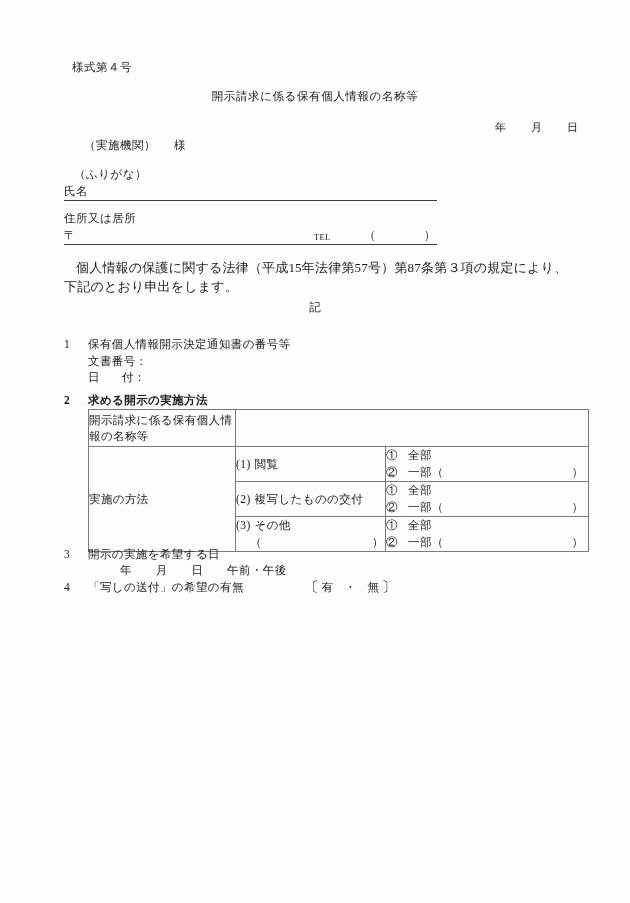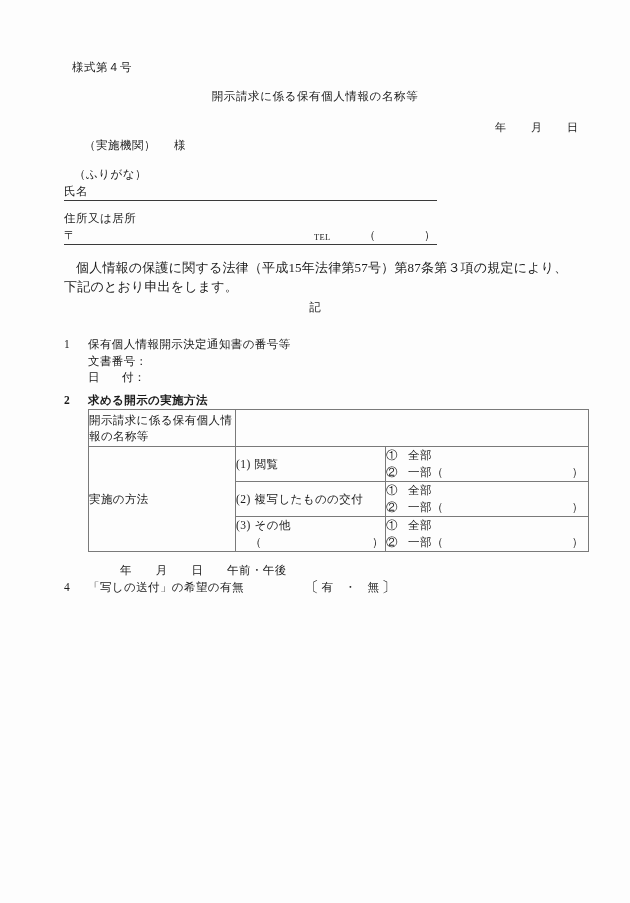--- a/index.html
+++ b/index.html
@@ -274,20 +274,23 @@
           <span class="other-paren"><span class="op">（</span><span class="cp">）</span></span>
         </td>
         <td class="cell-scope">
           <span class="row1"><span class="cn">①</span><span>全部</span></span>
           <span class="row2"><span class="cn">②</span><span>一部</span><span class="pz">（</span><span class="cparen">）</span></span>
         </td>
       </tr>
     </tbody>
   </table>
 
+  <div class="abs item item-3">
+    <span class="num">3</span><span>開示の実施を希望する日</span>
+  </div>
   <div class="abs item-3-sub">年　　月　　日　　午前・午後</div>
 
   <div class="abs item item-4">
     <span class="num">4</span><span>「写しの送付」の希望の有無</span>
   </div>
   <div class="abs choice">
     <span class="br">〔</span><span class="opt">有</span><span class="sep">・</span><span class="opt">無</span><span class="br">〕</span>
   </div>
 
 </div>

